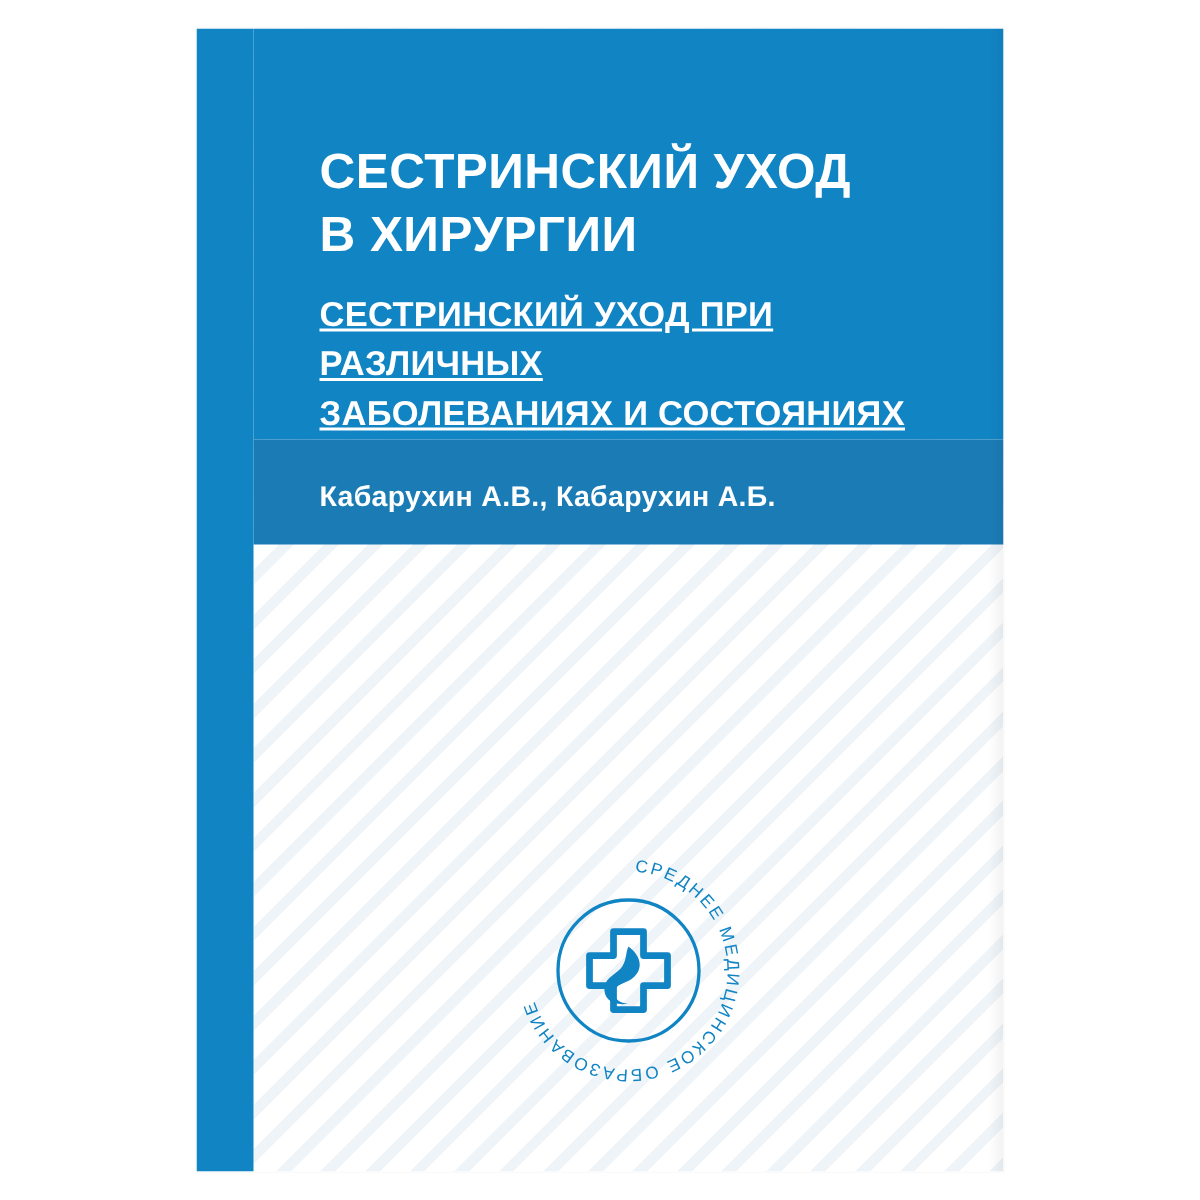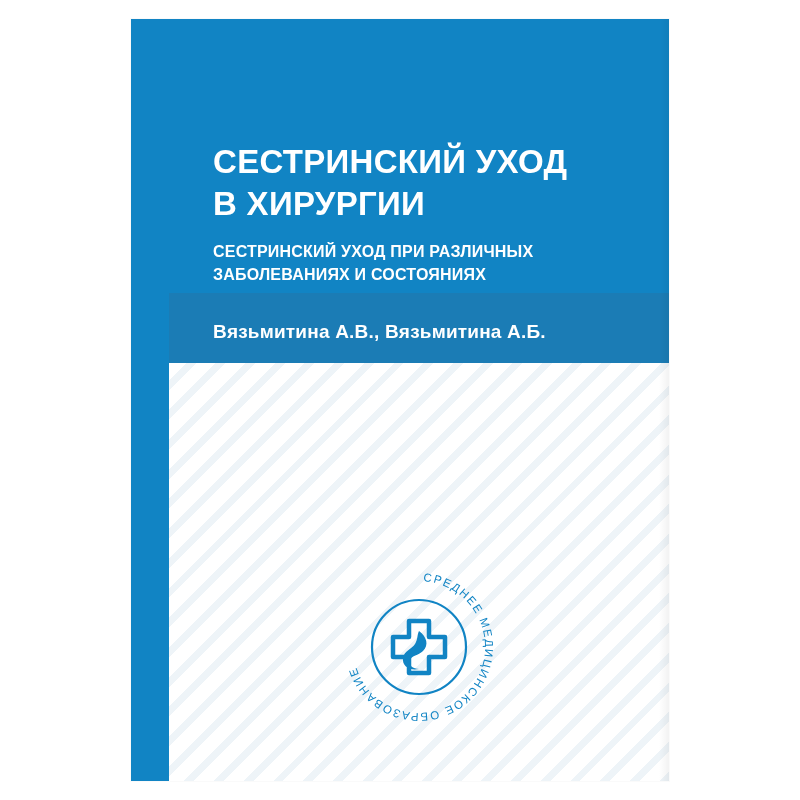--- a/index.html
+++ b/index.html
@@ -77,21 +77,20 @@
     height: 70px;
     background: #1b7cb5;
   }
 
   .title-inner {
     position: absolute;
     left: 44px;
     top: 74px;
     right: 24px;
     color: #ffffff;
-    margin-top: 48px;
   }
 
   .main-title {
     font-size: 33px;
     line-height: 1.28;
     font-weight: bold;
     letter-spacing: 0.3px;
     text-transform: uppercase;
     margin: 0 0 16px 0;
     white-space: pre-line;
@@ -99,27 +98,28 @@
 
   .sub-code {
     font-size: 20px;
     font-weight: bold;
     letter-spacing: 0.3px;
     margin: 0 0 9px 0;
     text-transform: uppercase;
   }
 
   .sub-line {
-    font-size: 16px;
+    font-size: 23px;
     font-weight: bold;
     line-height: 1.42;
     letter-spacing: 0.2px;
     text-transform: uppercase;
     margin: 0;
     white-space: pre-line;
+    text-decoration: underline;
   }
 
   .authors {
     position: absolute;
     left: 44px;
     top: 28px;
     color: #ffffff;
     font-size: 19px;
     font-weight: bold;
     letter-spacing: 0.2px;
@@ -161,21 +161,21 @@
     <div class="title-block">
       <div class="title-inner">
         <div class="main-title">СЕСТРИНСКИЙ УХОД
 В ХИРУРГИИ</div>
         <div class="sub-line">СЕСТРИНСКИЙ УХОД ПРИ РАЗЛИЧНЫХ
 ЗАБОЛЕВАНИЯХ И СОСТОЯНИЯХ</div>
       </div>
     </div>
 
     <div class="author-block">
-      <div class="authors">Вязьмитина А.В., Вязьмитина А.Б.</div>
+      <div class="authors">Кабарухин А.В., Кабарухин А.Б.</div>
     </div>
 
     <div class="emblem">
       <svg width="176" height="176" viewBox="0 0 176 176" xmlns="http://www.w3.org/2000/svg" aria-hidden="true">
         <defs>
           <path id="ringpath" d="M 88,88 m -66,0 a 66,66 0 1,1 132,0 a 66,66 0 1,1 -132,0"></path>
         </defs>
         <circle cx="88" cy="88" r="47" fill="none" stroke="#1184c4" stroke-width="2.2"></circle>
         <g>
           <path d="M78,62 h20 v16 h16 v20 h-16 v16 h-20 v-16 h-16 v-20 h16 z" fill="none" stroke="#1184c4" stroke-width="4.5" stroke-linejoin="round"></path>

